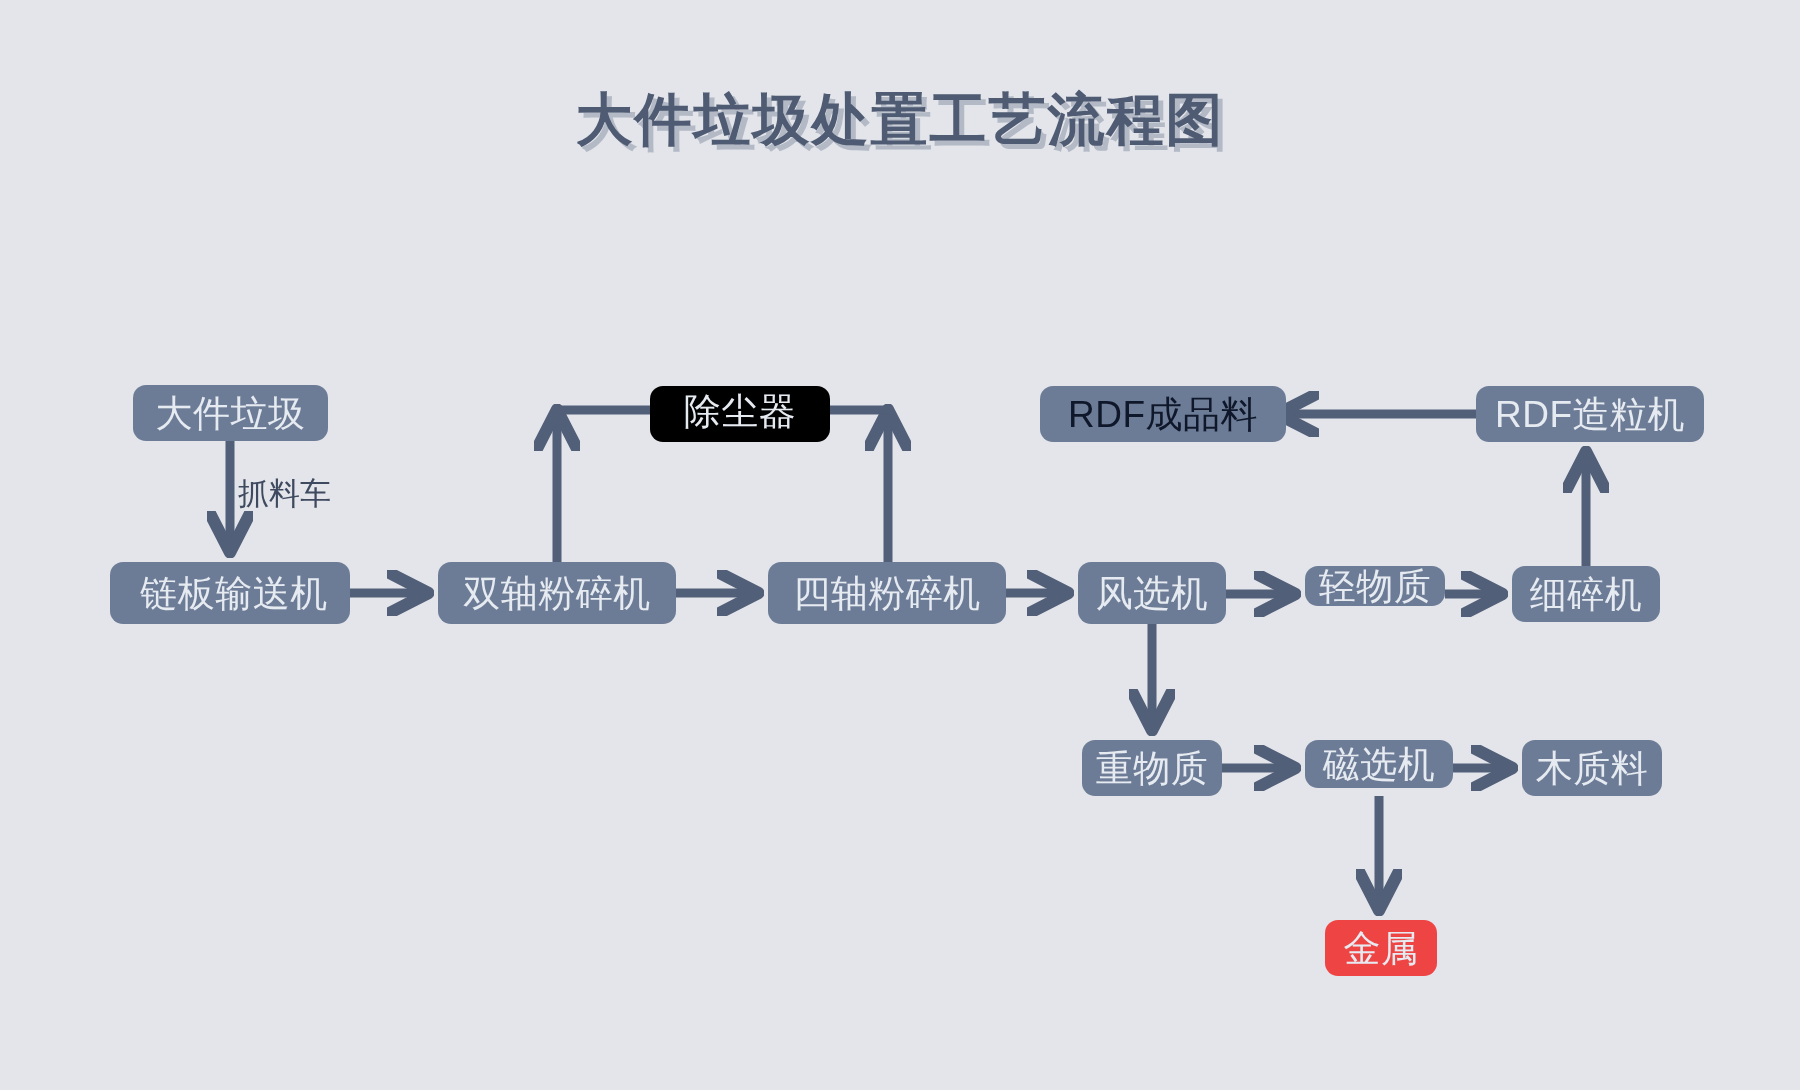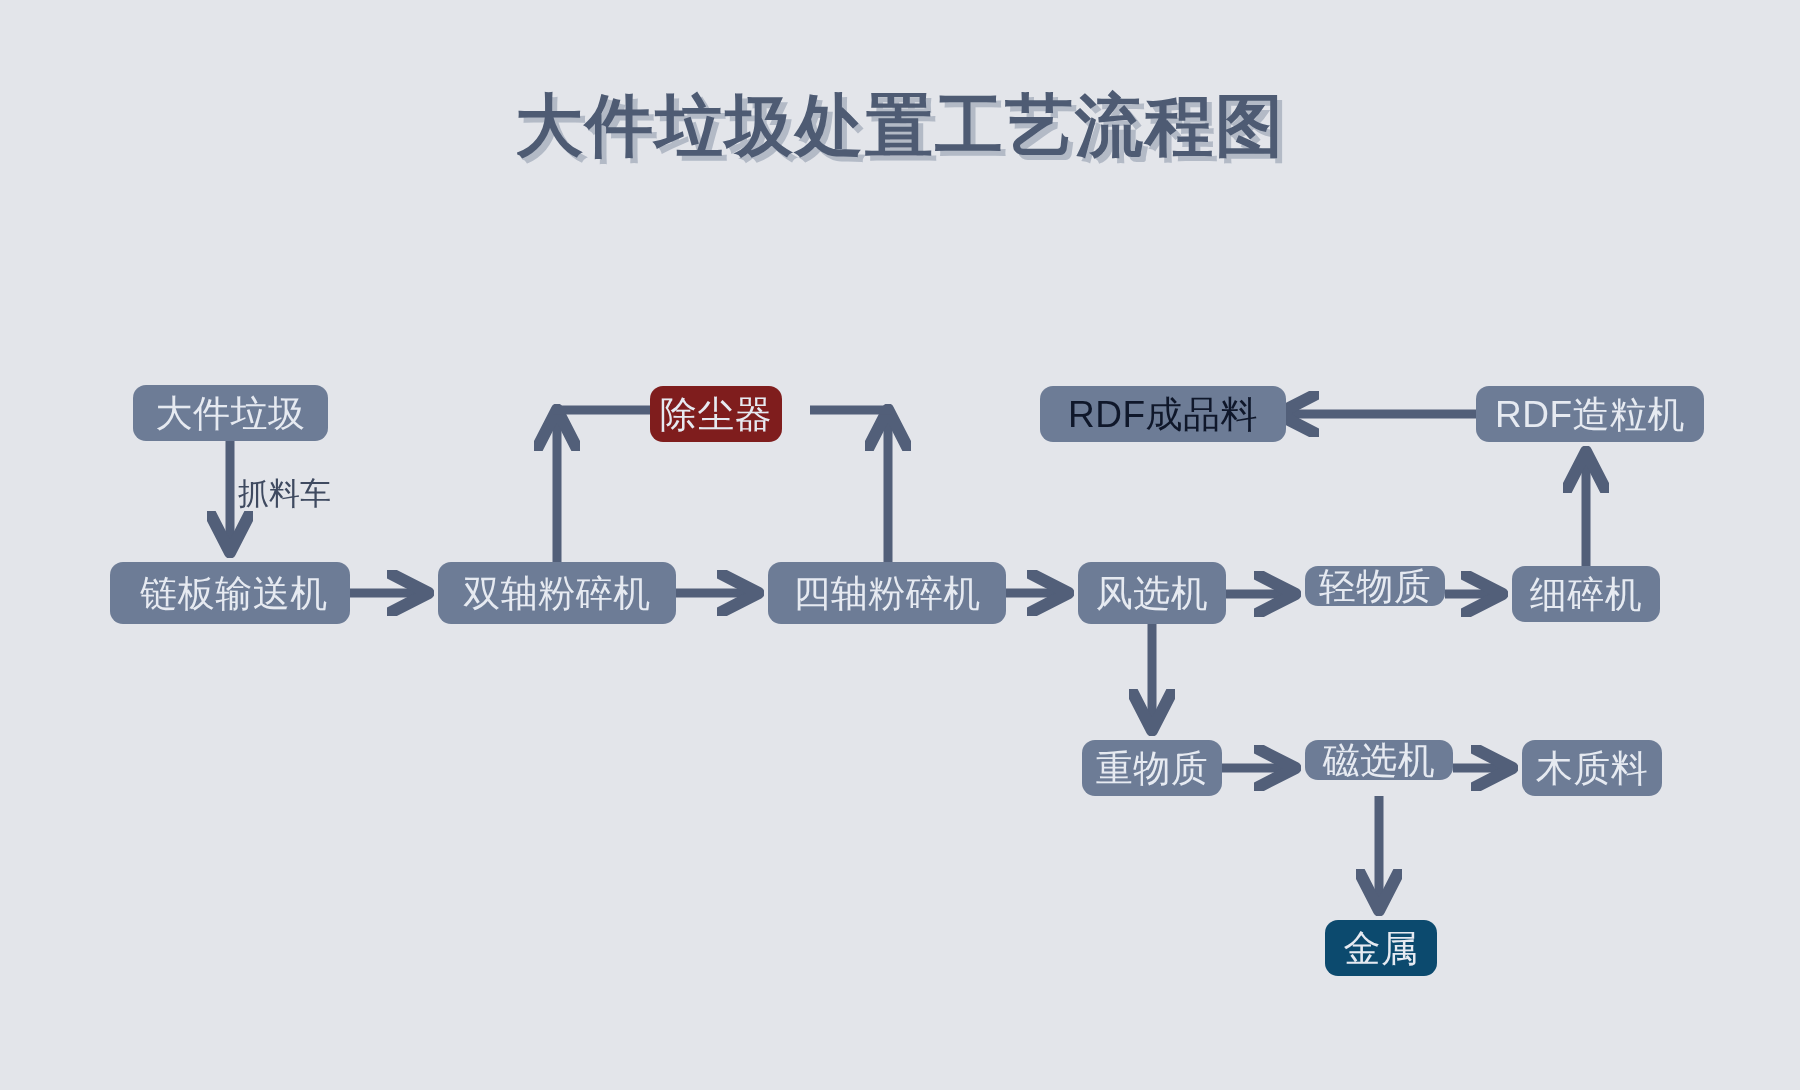--- a/index.html
+++ b/index.html
@@ -18,21 +18,21 @@
     width: 1800px;
     height: 1090px;
     background: #e3e5ea;
   }
   #diagram-title {
     position: absolute;
     left: 0;
     top: 88px;
     width: 1800px;
     text-align: center;
-    font-size: 68px;
+    font-size: 57px;
     font-weight: bold;
     color: #4e5b73;
     letter-spacing: 2px;
     text-shadow: 5px 5px 0 rgba(120,132,155,0.45);
     white-space: nowrap;
     line-height: 1.1;
   }
   svg#edges {
     position: absolute;
     left: 0;
@@ -109,28 +109,28 @@
 
       <path d="M 1379,796 L 1379,906" marker-end="url(#arrowhead)"></path>
     </g>
   </svg>
 
   <div id="nodes-layer">
       <div class="node" style="left: 133px; top: 385px; width: 195px; height: 56px; background: rgb(109, 124, 150); color: rgb(230, 234, 241);">大件垃圾</div>
       <div class="node" style="left: 110px; top: 562px; width: 240px; height: 62px; background: rgb(109, 124, 150); color: rgb(230, 234, 241); padding-left: 24px;">链板输送机</div>
       <div class="node" style="left: 438px; top: 562px; width: 238px; height: 62px; background: rgb(109, 124, 150); color: rgb(230, 234, 241);">双轴粉碎机</div>
       <div class="node" style="left: 768px; top: 562px; width: 238px; height: 62px; background: rgb(109, 124, 150); color: rgb(230, 234, 241);">四轴粉碎机</div>
-      <div class="node" style="left: 650px; top: 386px; width: 132px; height: 56px; background: #7f1d1d; color: rgb(230, 234, 241);">除尘器</div>
+      <div class="node" style="left: 650px; top: 386px; width: 180px; height: 56px; background: #000000; color: rgb(230, 234, 241); font-family: Liberation Mono, monospace;">除尘器</div>
       <div class="node" style="left: 1078px; top: 562px; width: 148px; height: 62px; background: rgb(109, 124, 150); color: rgb(230, 234, 241);">风选机</div>
       <div class="node" style="left: 1305px; top: 566px; width: 140px; height: 40px; background: rgb(109, 124, 150); color: rgb(230, 234, 241);">轻物质</div>
       <div class="node" style="left: 1512px; top: 566px; width: 148px; height: 56px; background: rgb(109, 124, 150); color: rgb(230, 234, 241);">细碎机</div>
       <div class="node" style="left: 1476px; top: 386px; width: 228px; height: 56px; background: rgb(109, 124, 150); color: rgb(230, 234, 241);">RDF造粒机</div>
       <div class="node" style="left: 1040px; top: 386px; width: 246px; height: 56px; background: rgb(109, 124, 150); color: #0f172a;">RDF成品料</div>
       <div class="node" style="left: 1082px; top: 740px; width: 140px; height: 56px; background: rgb(109, 124, 150); color: rgb(230, 234, 241);">重物质</div>
-      <div class="node" style="left: 1305px; top: 740px; width: 148px; height: 40px; background: rgb(109, 124, 150); color: rgb(230, 234, 241);">磁选机</div>
+      <div class="node" style="left: 1305px; top: 740px; width: 148px; height: 48px; background: rgb(109, 124, 150); color: rgb(230, 234, 241);">磁选机</div>
       <div class="node" style="left: 1522px; top: 740px; width: 140px; height: 56px; background: rgb(109, 124, 150); color: rgb(230, 234, 241);">木质料</div>
-      <div class="node" style="left: 1325px; top: 920px; width: 112px; height: 56px; background: #0c4a6e; color: rgb(230, 234, 241);">金属</div>
+      <div class="node" style="left: 1325px; top: 920px; width: 112px; height: 56px; background: #ef4444; color: rgb(230, 234, 241);">金属</div>
     </div>
   <div id="labels-layer">
       <div class="edge-label" style="left: 238px; top: 478px; color: rgb(63, 74, 96);">抓料车</div>
     </div>
 
 </div>
 
 </body></html>

